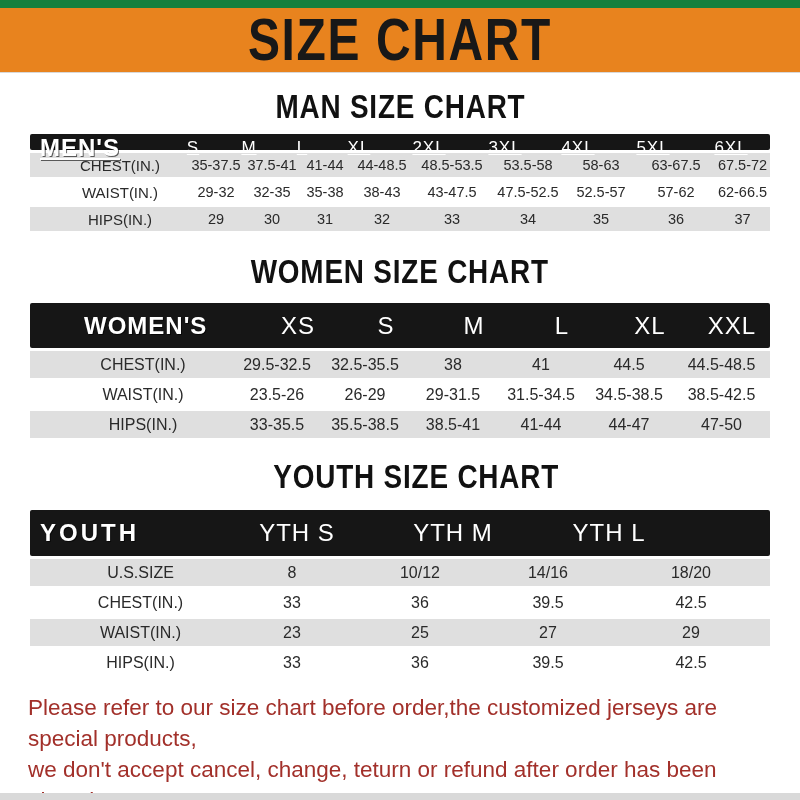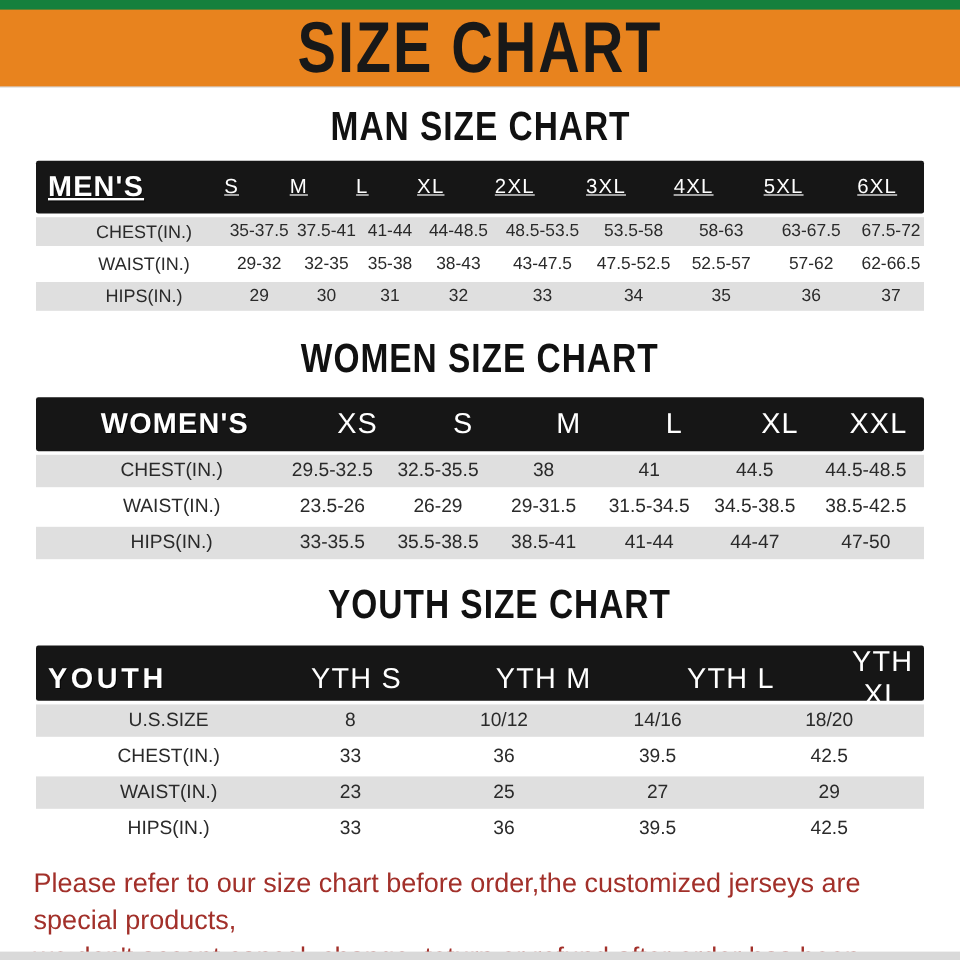--- a/index.html
+++ b/index.html
@@ -71,21 +71,21 @@
     display:grid; align-items:center;
     margin-top:3px;
     padding-left:23px;
   }
   .t-row.alt { background:var(--row-alt-bg, #dfdfdf); }
   .row-label { text-align:center; font-size:16px; color:#2a2a2a; }
   .cell      { text-align:center; font-size:16px; color:#2a2a2a; }
 
   
   .men .bar, .men .t-row { grid-template-columns:134px 58px 54px 52px 62px 78px 74px 72px 78px 1fr; }
-  .men .bar   { height:44px;text-decoration:underline; }
+  .men .bar   { height:16px;text-decoration:underline; }
   .men .t-row { height:24px; }
   .men .col-h { font-size:17px; }
   .men .row-label { font-size:15px; }
   .men .cell  { font-size:14.5px; }
 
   
   .women .bar, .women .t-row { grid-template-columns:180px 88px 88px 88px 88px 88px 1fr; }
   .women .bar   { height:45px; margin-top:14px;padding-left:44px; }
   .women .t-row { height:27px; }
   .women .col-h { font-size:24px; }
@@ -227,21 +227,20 @@
   <h2 class="section-title title-youth">
     <span class="cond">YOUTH SIZE CHART</span>
   </h2>
 
   <div class="chart-table youth">
     <div class="bar">
       <div class="bar-label">YOUTH</div>
       <div class="col-h">YTH S</div>
       <div class="col-h">YTH M</div>
       <div class="col-h">YTH L</div>
-      <div class="col-h">YTH XL</div>
     </div>
 
     <div class="t-row alt">
       <div class="row-label">U.S.SIZE</div>
       <div class="cell">8</div>
       <div class="cell">10/12</div>
       <div class="cell">14/16</div>
       <div class="cell">18/20</div>
     </div>
 

